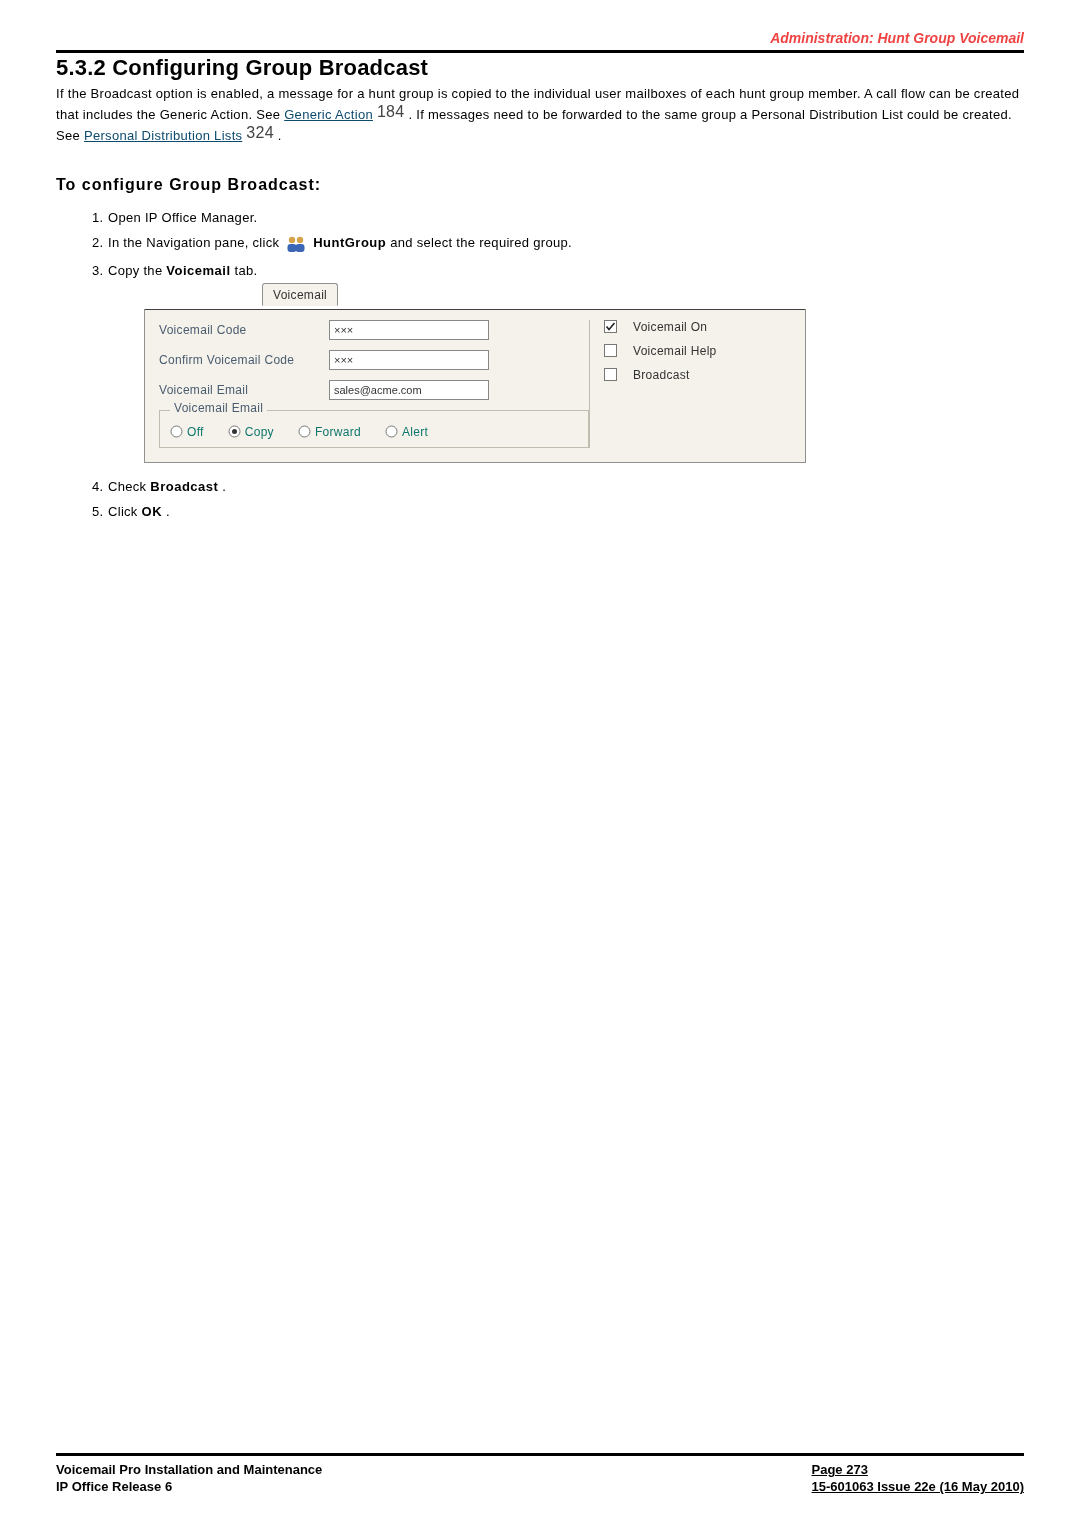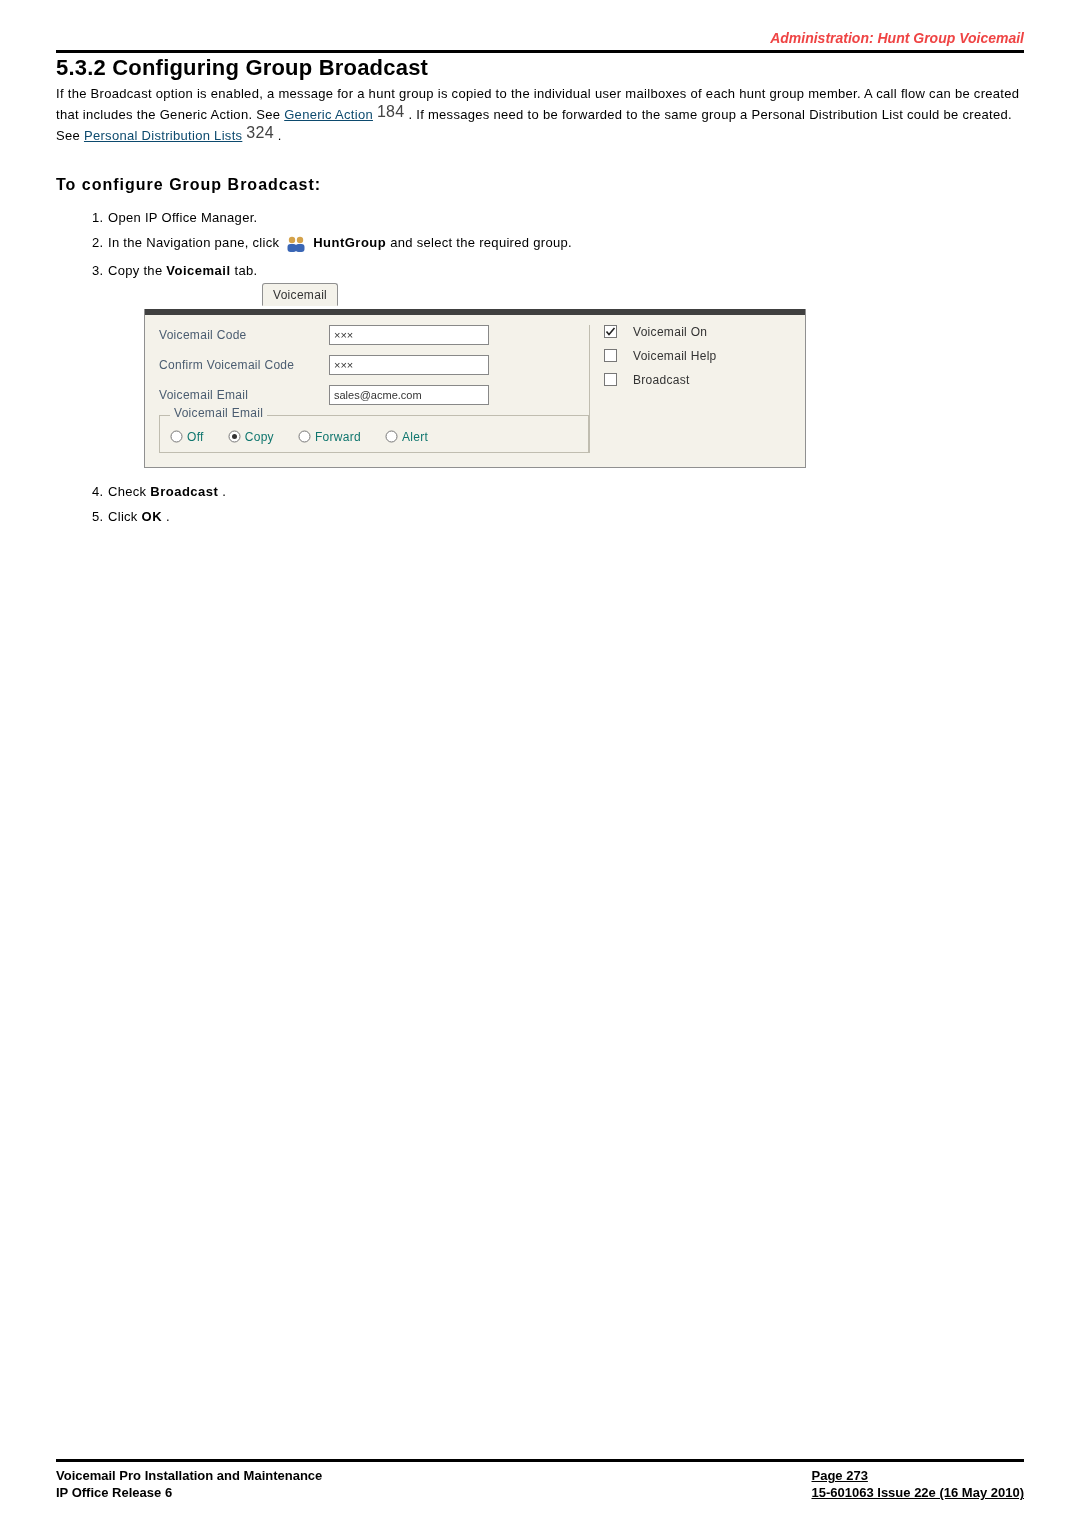--- a/index.html
+++ b/index.html
@@ -119,21 +119,21 @@
     border-bottom: 1px solid #f4f2ea;
     border-radius: 3px 3px 0 0;
     font-size: 12px;
     color: #333;
     position: relative;
     top: 1px;
   }
   .vm-body {
     padding: 10px 14px 14px 14px;
     display: flex;
-    border-top: 6px solid #404040;
+    border-top: 1px solid #404040;
   }
   .vm-left {
     flex: 0 0 430px;
   }
   .vm-right {
     flex: 1;
     padding-left: 14px;
     border-left: 1px solid #c0bdb0;
   }
   .vm-row {
@@ -195,21 +195,21 @@
     margin-bottom: 10px;
     color: #333;
   }
   .bold { font-weight: bold; letter-spacing: 0.5px; }
 
   
   .footer {
     position: absolute;
     left: 56px;
     right: 56px;
-    bottom: 26px;
+    bottom: 32px;
   }
   .footer .rule-thick {
     margin-bottom: 6px;
   }
   .footer-row {
     display: flex;
     justify-content: space-between;
     font-size: 13px;
     font-weight: bold;
     line-height: 1.3;

